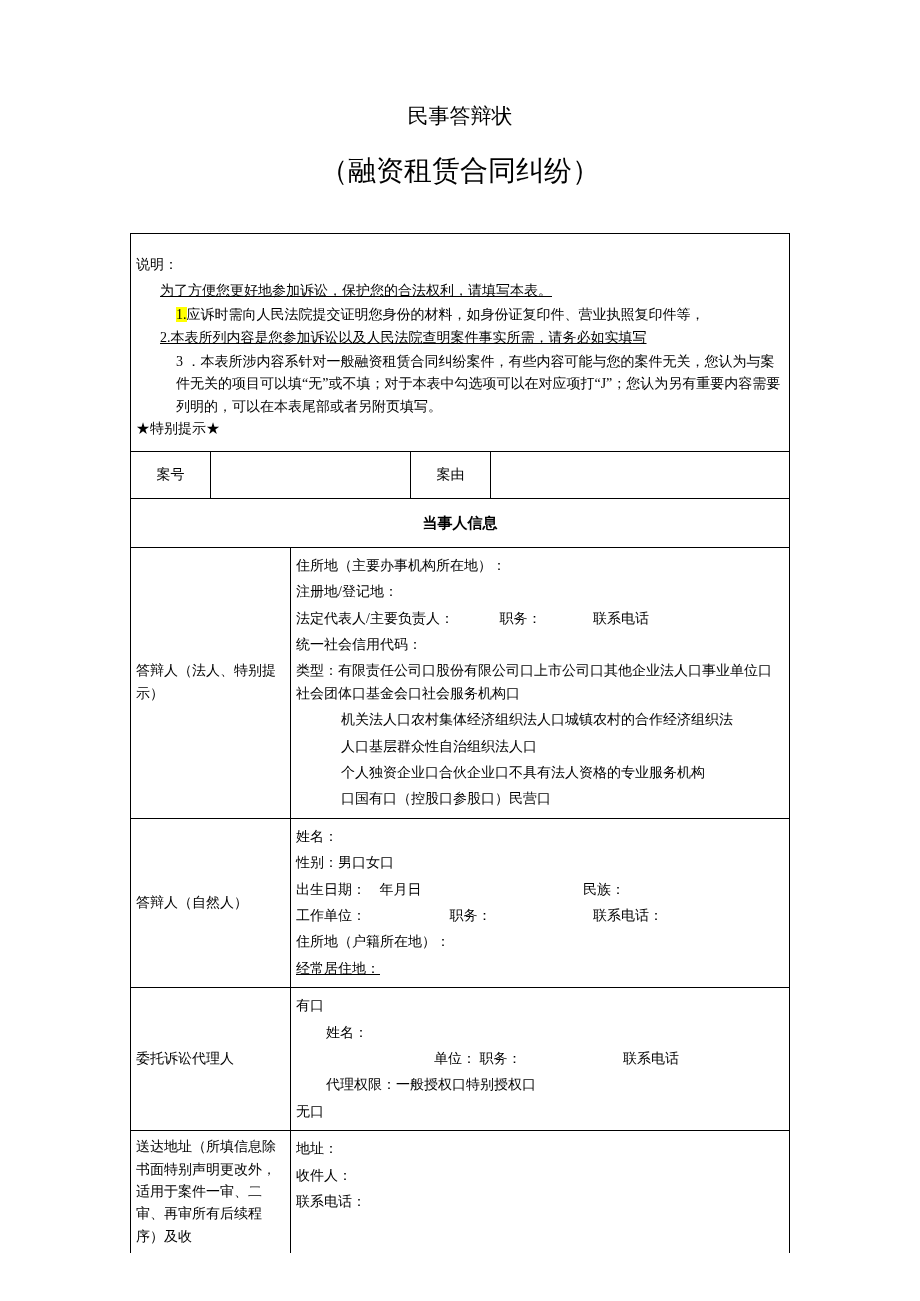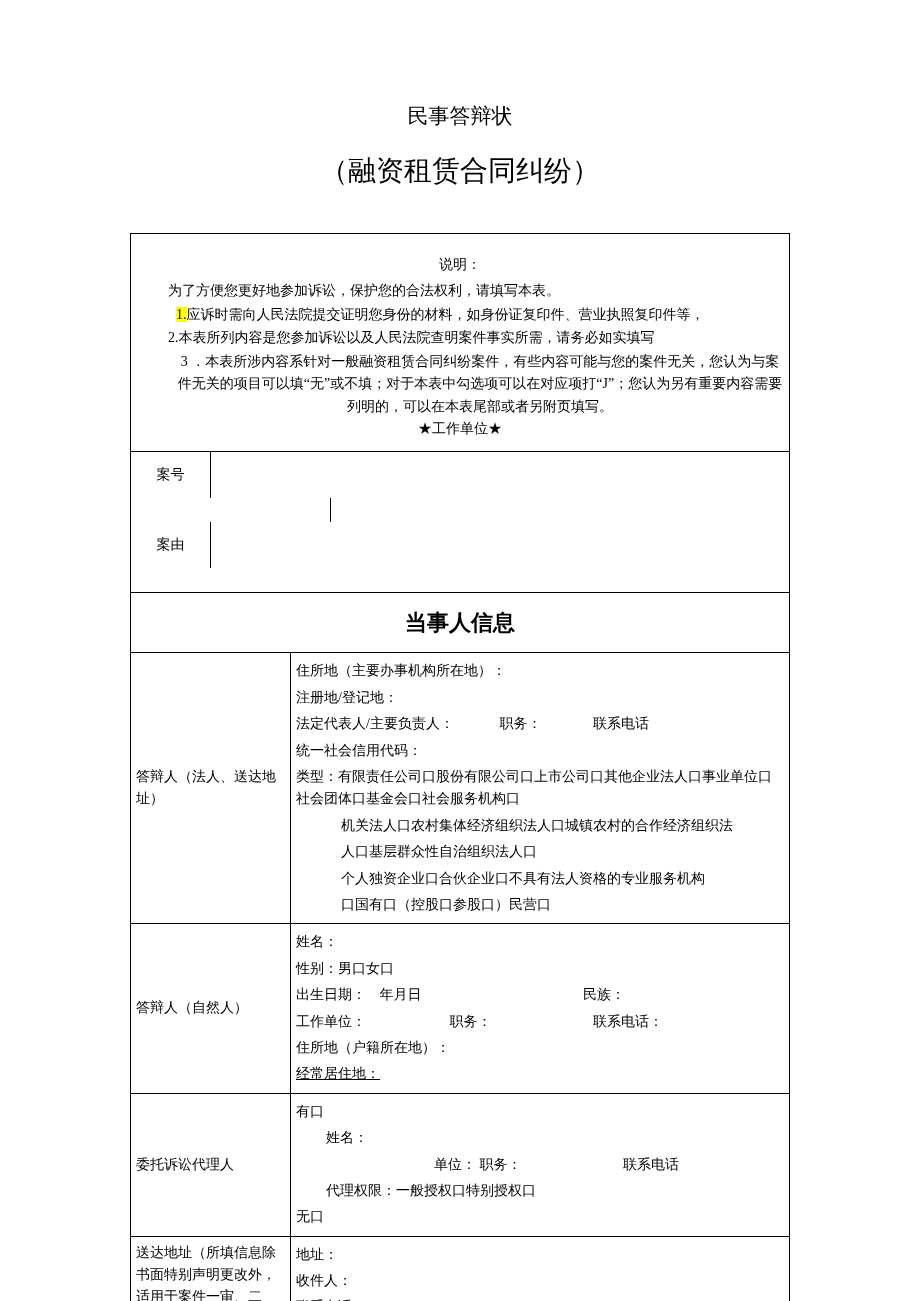--- a/index.html
+++ b/index.html
@@ -29,51 +29,50 @@
       border-bottom: none;
     }
     .instructions {
       padding: 20px 5px 10px 5px;
       border-bottom: 1px solid #000;
     }
     .instructions .label {
       margin-bottom: 3px;
     }
     .instructions p {
-      margin-left: 32px;
+      margin-left: 24px;
       text-indent: 0;
       margin-bottom: 2px;
+      text-decoration: underline;
     }
     .instructions .point1 {
       margin-left: 40px;
     }
     .instructions .hl {
       background: #ffff00;
     }
     .instructions .noindent {
       margin-left: 0;
       text-indent: 0;
-      text-align: center;
     }
     .case-row {
       display: flex;
       border-bottom: 1px solid #000;
-      flex-direction: column;
     }
     .case-row .cell {
       padding: 12px 8px;
       border-right: 1px solid #000;
     }
     .case-row .lbl1 { width: 80px; text-align: center; }
     .case-row .val1 { width: 200px; }
     .case-row .lbl2 { width: 80px; text-align: center; }
     .case-row .val2 { flex: 1; border-right: none; }
     .section-head {
       text-align: center;
-      font-size: 22px;
+      font-size: 15px;
       font-weight: bold;
       padding: 12px 0;
       border-bottom: 1px solid #000;
     }
     .info-row {
       display: flex;
       border-bottom: 1px solid #000;
     }
     .info-row .left {
       width: 160px;
@@ -107,34 +106,34 @@
   <div class="instructions">
     <div class="label noindent">说明：</div>
     <p>为了方便您更好地参加诉讼，保护您的合法权利，请填写本表。</p>
     <div class="point1">
       <span class="hl">1.</span><span>应诉时需向人民法院提交证明您身份的材料，如身份证复印件、营业执照复印件等，</span>
     </div>
     <p>2.本表所列内容是您参加诉讼以及人民法院查明案件事实所需，请务必如实填写</p>
     <div class="noindent" style="margin-left:40px; text-indent:-0px;">
         <span style="display:block; margin-left:-40px; padding-left:40px; text-indent:0;">3 ．本表所涉内容系针对一般融资租赁合同纠纷案件，有些内容可能与您的案件无关，您认为与案件无关的项目可以填“无”或不填；对于本表中勾选项可以在对应项打“J”；您认为另有重要内容需要列明的，可以在本表尾部或者另附页填写。</span>
       </div>
-    <div class="noindent">★工作单位★</div>
+    <div class="noindent">★特别提示★</div>
   </div>
 
   <div class="case-row">
     <div class="cell lbl1">案号</div>
     <div class="cell val1"></div>
     <div class="cell lbl2">案由</div>
     <div class="cell val2"></div>
   </div>
 
   <div class="section-head">当事人信息</div>
 
   <div class="info-row">
-    <div class="left">答辩人（法人、送达地址）</div>
+    <div class="left">答辩人（法人、特别提示）</div>
     <div class="right">
       <div class="line">住所地（主要办事机构所在地）：</div>
       <div class="line">注册地/登记地：</div>
       <div class="line inline-group">
         <span style="width:200px;">法定代表人/主要负责人：</span>
         <span style="width:90px;">职务：</span>
         <span>联系电话</span>
       </div>
       <div class="line">统一社会信用代码：</div>
       <div class="line">

